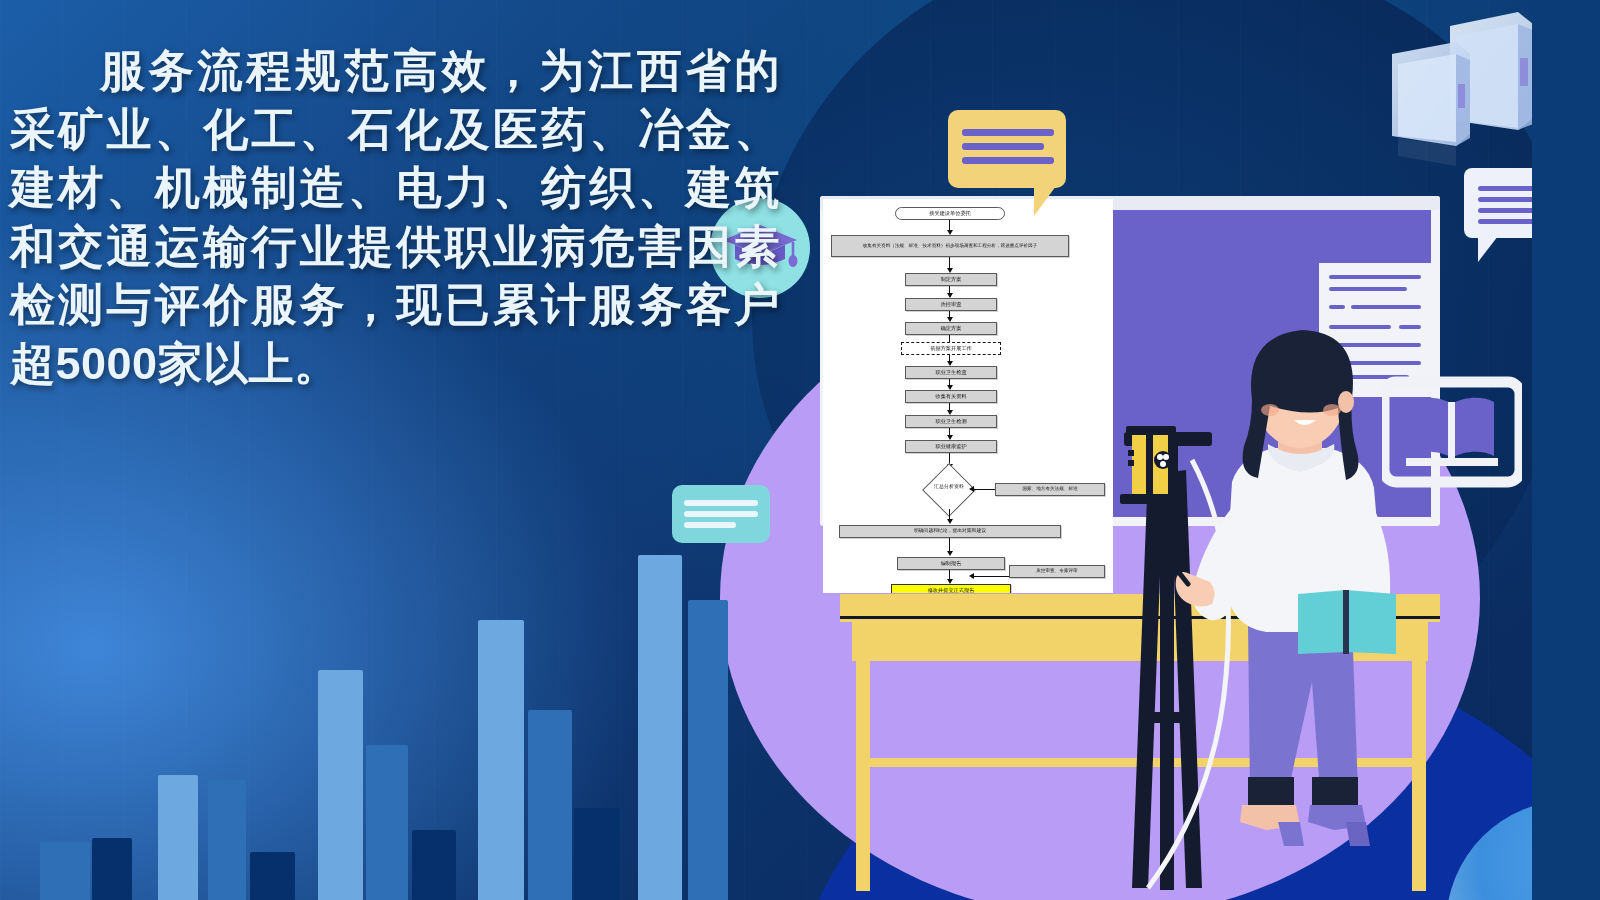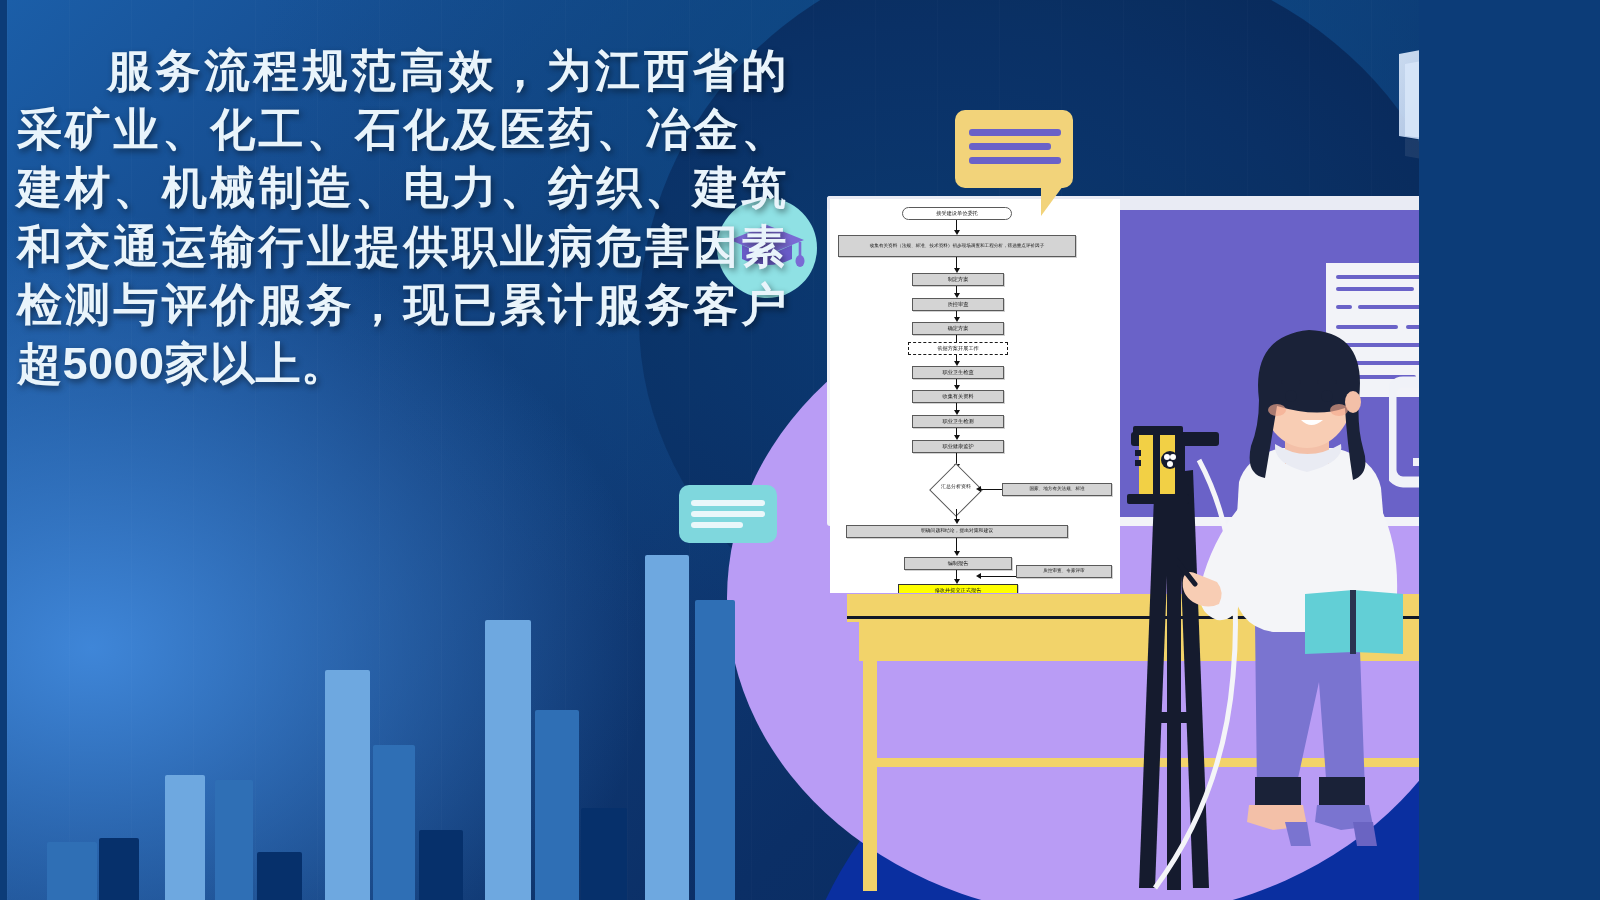--- a/index.html
+++ b/index.html
@@ -3,21 +3,21 @@
 <meta charset="utf-8">
 <style>
   * { margin:0; padding:0; box-sizing:border-box; }
   html, body { width:1600px; height:900px; overflow:hidden; }
   body {
     font-family: "Liberation Sans", "DejaVu Sans", sans-serif;
     background: #0c3c78;
     position: relative;
   }
   #stage {
-    position:absolute; left:7px; top:0; width:1412px; height:900px;
+    position:absolute; left:0; top:0; width:1532px; height:900px;
     overflow:hidden;
     background:
       radial-gradient(ellipse 900px 700px at 6% 72%, #3f86d8 0%, rgba(63,134,216,0) 62%),
       radial-gradient(ellipse 1100px 900px at 72% 10%, #0d4a86 0%, rgba(13,74,134,0) 70%),
       linear-gradient(135deg, #1b5ea8 0%, #123f7c 35%, #0b2f66 70%, #0a2a5e 100%);
   }
 
   
   .blob-darknav {
     position:absolute; right:-40px; top:-60px; width:820px; height:760px;

